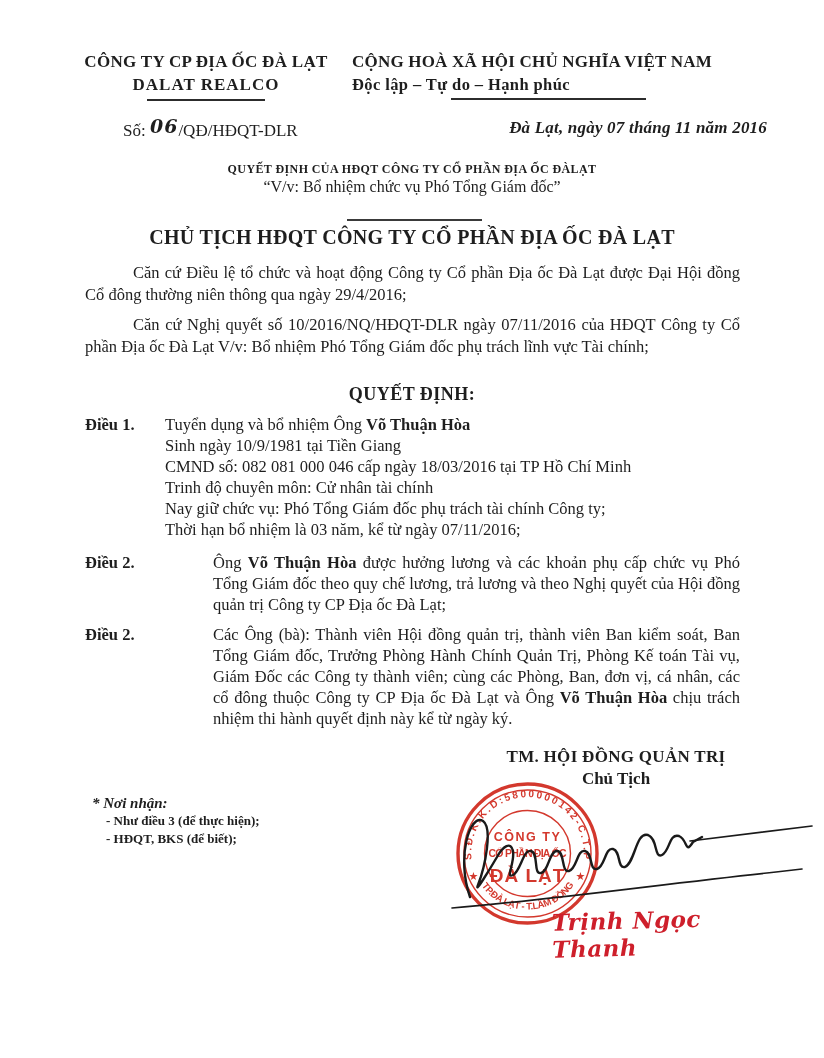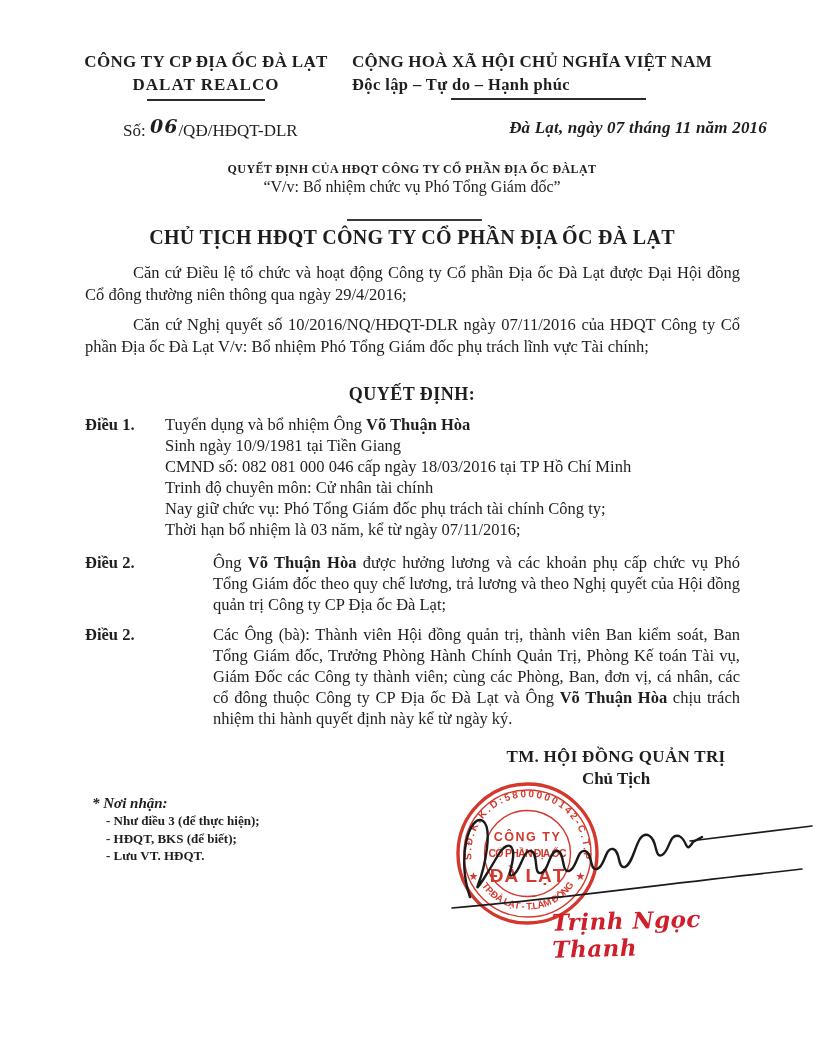--- a/index.html
+++ b/index.html
@@ -126,21 +126,20 @@
 
   <div class="abs sign-block">
     <div class="authority">TM. HỘI ĐỒNG QUẢN TRỊ</div>
     <div class="sign-title">Chủ Tịch</div>
   </div>
 
   <div class="abs recipients">
     <div class="rh">* Nơi nhận:</div>
     <div class="ri">- Như điều 3 (để thực hiện);</div>
     <div class="ri">- HĐQT, BKS (để biết);</div>
-    <div class="ri">- Lưu VT. HĐQT.</div>
   </div>
 
   <div class="abs stamp-wrap">
     <svg width="145" height="145" viewBox="-72.5 -72.5 145 145">
       <g fill="none" stroke="#d0281c">
         <circle cx="0" cy="0" r="69.5" stroke-width="3.4"></circle>
         <circle cx="0" cy="0" r="63.5" stroke-width="1.4"></circle>
         <circle cx="0" cy="0" r="43" stroke-width="1.4"></circle>
       </g>
       <defs>

